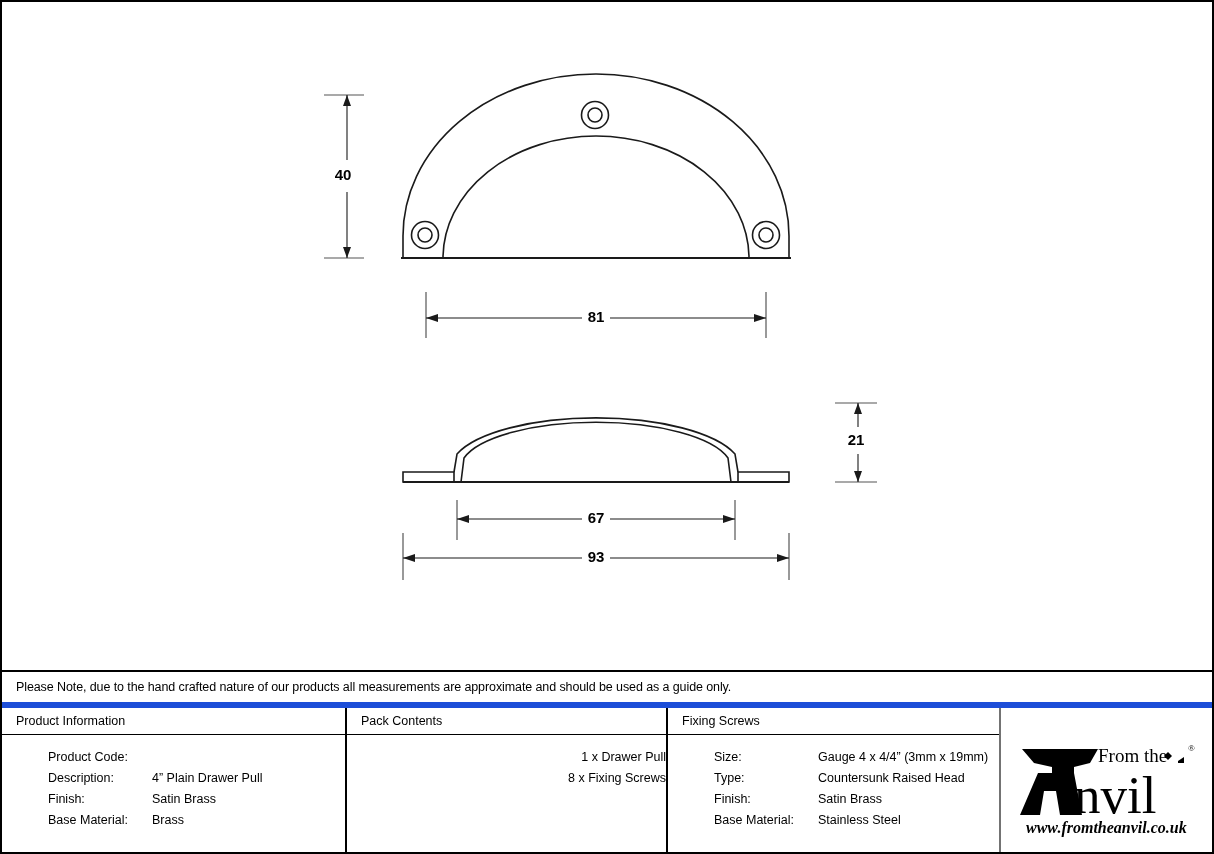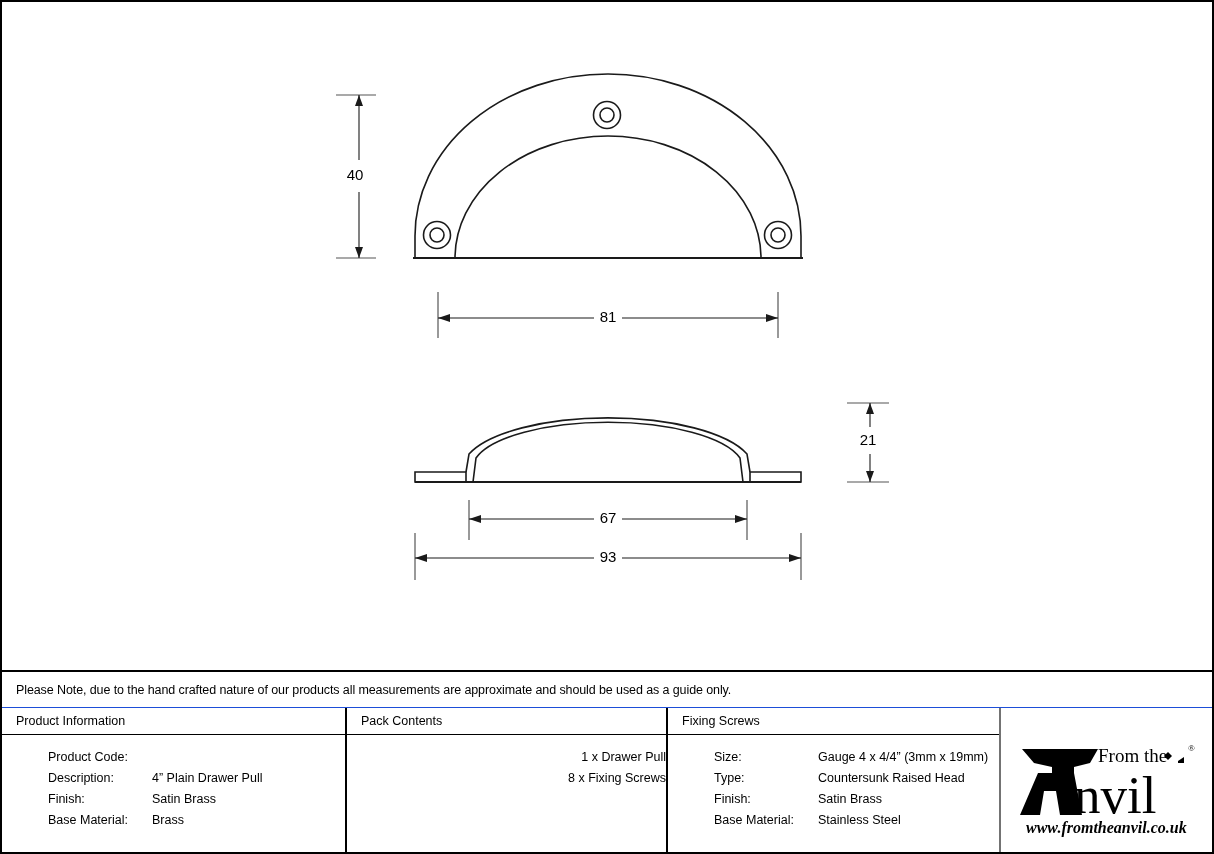--- a/index.html
+++ b/index.html
@@ -16,24 +16,25 @@
     width: 1214px;
     height: 854px;
     background: #ffffff;
     box-sizing: border-box;
     border: 2px solid #000000;
     overflow: hidden;
   }
   
   #drawing-area {
     position: absolute;
-    left: 12px;
+    left: 0;
     top: 0;
     width: 1028px;
     height: 668px;
+    font-weight: bold;
   }
   #drawing-svg {
     position: absolute;
     left: 0;
     top: 0;
     display: block;
   }
   .dim-text {
     font-family: "Liberation Sans", sans-serif;
     font-size: 15px;
@@ -46,21 +47,21 @@
     position: absolute;
     left: 0;
     bottom: 0;
     width: 1210px;
     height: 182px;
     border-top: 2px solid #000000;
     box-sizing: border-box;
   }
   #note-row {
     height: 36px;
-    border-bottom: 1px solid #1d4ed8;
+    border-bottom: 6px solid #1d4ed8;
     box-sizing: border-box;
     display: flex;
     align-items: center;
     padding-left: 14px;
   }
   #note-text {
     font-size: 12.5px;
     letter-spacing: -0.1px;
     color: #000000;
   }

